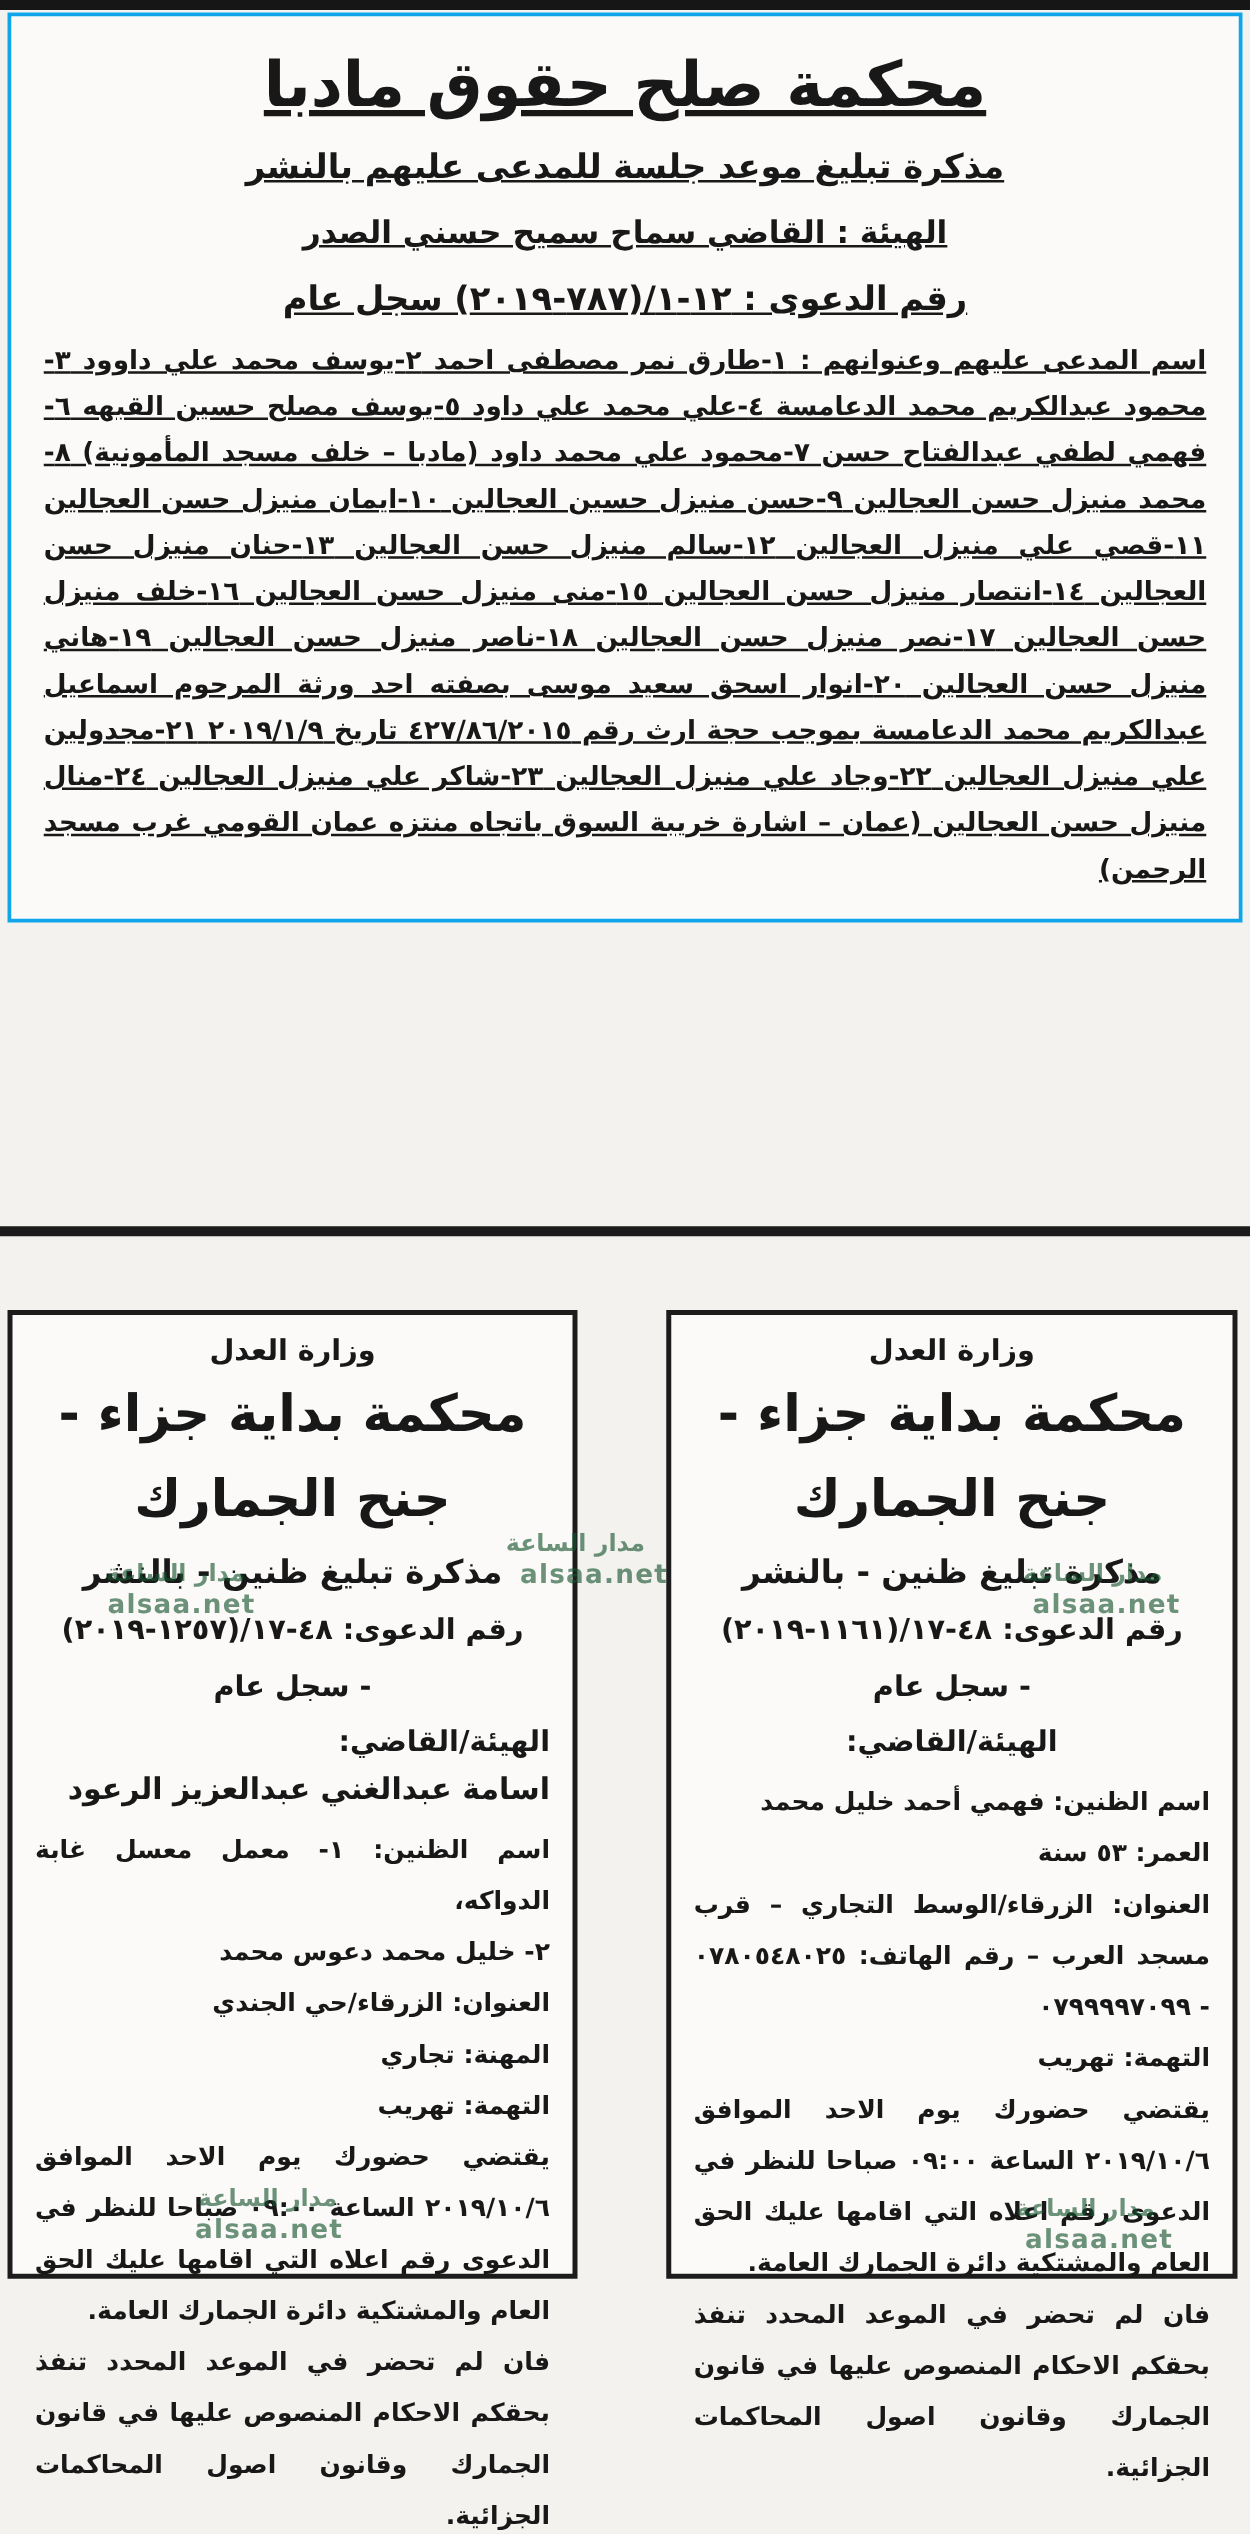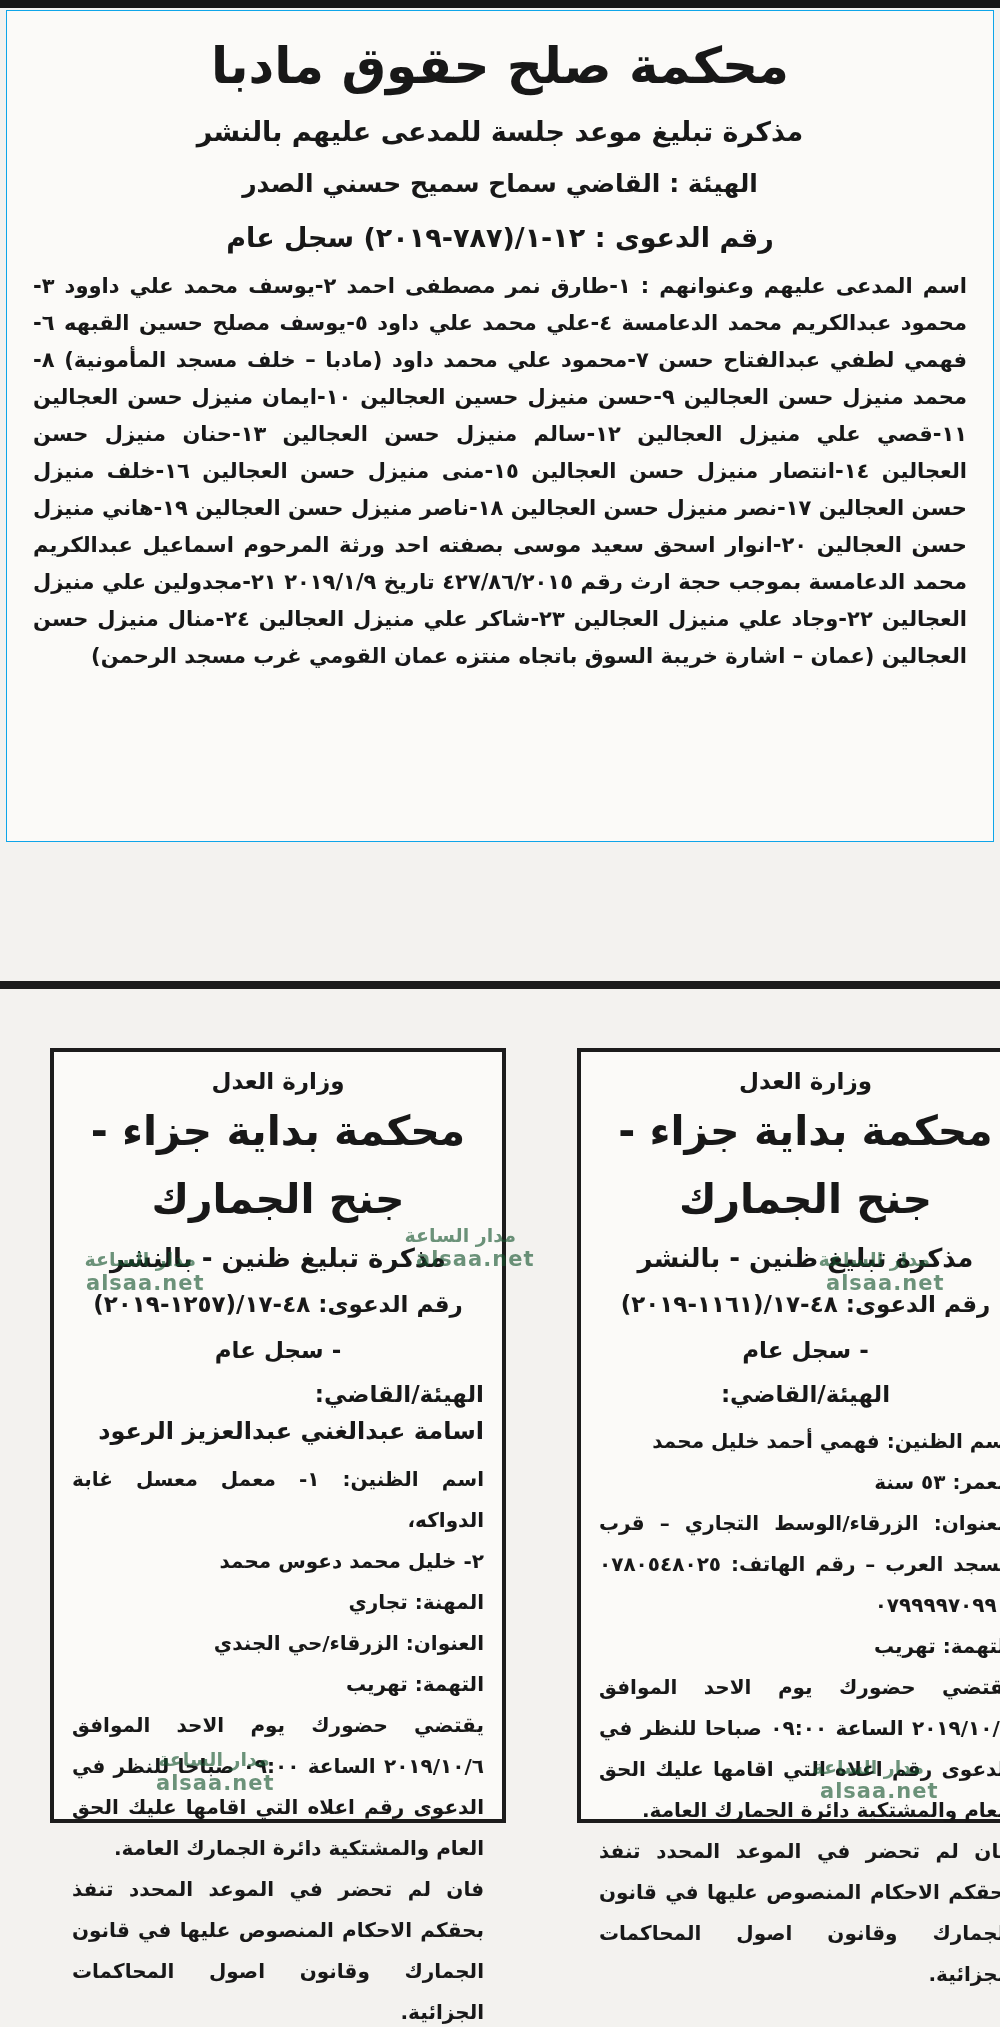--- a/index.html
+++ b/index.html
@@ -14,45 +14,45 @@
     font-family:"DejaVu Sans", sans-serif;
     overflow:hidden;
   }
   .topbar {
     position:absolute; top:0; left:0;
     width:1000px; height:8px; background:#161616;
   }
   
   .notice-top {
     position:absolute; top:10px; left:6px;
-    width:988px; height:832px;
+    width:988px; height:728px;
     background:#fbfaf8;
-    border:1px solid #0ea5e9;
+    border:3px solid #0ea5e9;
     padding:12px 26px 0 26px;
     text-align:center;
+    text-decoration:underline;
   }
   .nt-title   { font-size:50px; font-weight:bold; line-height:1.5; margin-top:6px; }
   .nt-sub     { font-size:27px; font-weight:bold; margin-top:12px; }
   .nt-panel   { font-size:25px; font-weight:bold; margin-top:22px; }
   .nt-case    { font-size:27px; font-weight:bold; margin-top:24px; }
   .nt-body    { margin-top:15px; font-size:21px; font-weight:bold;
                 line-height:37px; text-align:justify; text-justify:inter-word; }
   .nt-body p  { text-align:justify; }
   
   .separator {
     position:absolute; top:981px; left:0;
     width:1000px; height:8px; background:#1c1c1c;
   }
   
   .notice-box {
     position:absolute; top:1048px; height:775px;
     background:#fbfaf8;
     border:4px solid #1c1c1c;
     padding:16px 18px 0 18px;
-    margin-left:44px;
   }
   .box-left  { left:6px;   width:456px; }
   .box-right { left:533px; width:457px; }
   .bx-ministry { text-align:center; font-size:23px; font-weight:bold; }
   .bx-court    { text-align:center; font-size:41px; font-weight:bold; line-height:1.65; margin-top:4px; }
   .bx-memo     { text-align:center; font-size:26px; font-weight:bold; margin-top:10px; }
   .bx-case     { text-align:center; font-size:23px; font-weight:bold; margin-top:18px; }
   .bx-registry { text-align:center; font-size:23px; font-weight:bold; margin-top:20px; }
   .bx-panel-r  { text-align:right;  font-size:23px; font-weight:bold; margin-top:18px; }
   .bx-panel-c  { text-align:center; font-size:23px; font-weight:bold; margin-top:18px; }
@@ -118,22 +118,22 @@
     <div>جنح الجمارك</div>
   </div>
   <div class="bx-memo">مذكرة تبليغ ظنين - بالنشر</div>
   <div class="bx-case">رقم الدعوى: ٤٨-١٧/(١٢٥٧-٢٠١٩)</div>
   <div class="bx-registry">- سجل عام</div>
   <div class="bx-panel-r">الهيئة/القاضي:</div>
   <div class="bx-judge">اسامة عبدالغني عبدالعزيز الرعود</div>
   <div class="bx-body">
     <p>اسم الظنين: ١- معمل معسل غابة الدواكه،</p>
     <p>٢- خليل محمد دعوس محمد</p>
+    <p>العنوان: الزرقاء/حي الجندي</p>
     <p>المهنة: تجاري</p>
-    <p>العنوان: الزرقاء/حي الجندي</p>
     <p>التهمة: تهريب</p>
     <p>يقتضي حضورك يوم الاحد الموافق ٢٠١٩/١٠/٦ الساعة ٠٩:٠٠ صباحا للنظر في الدعوى رقم اعلاه التي اقامها عليك الحق العام والمشتكية دائرة الجمارك العامة.</p>
     <p>فان لم تحضر في الموعد المحدد تنفذ بحقكم الاحكام المنصوص عليها في قانون الجمارك وقانون اصول المحاكمات الجزائية.</p>
   </div>
 </section>
 
 <div class="watermark wm1">
   <span class="wm-ar">مدار الساعة</span>
   <span class="wm-en">alsaa.net</span>
 </div>

